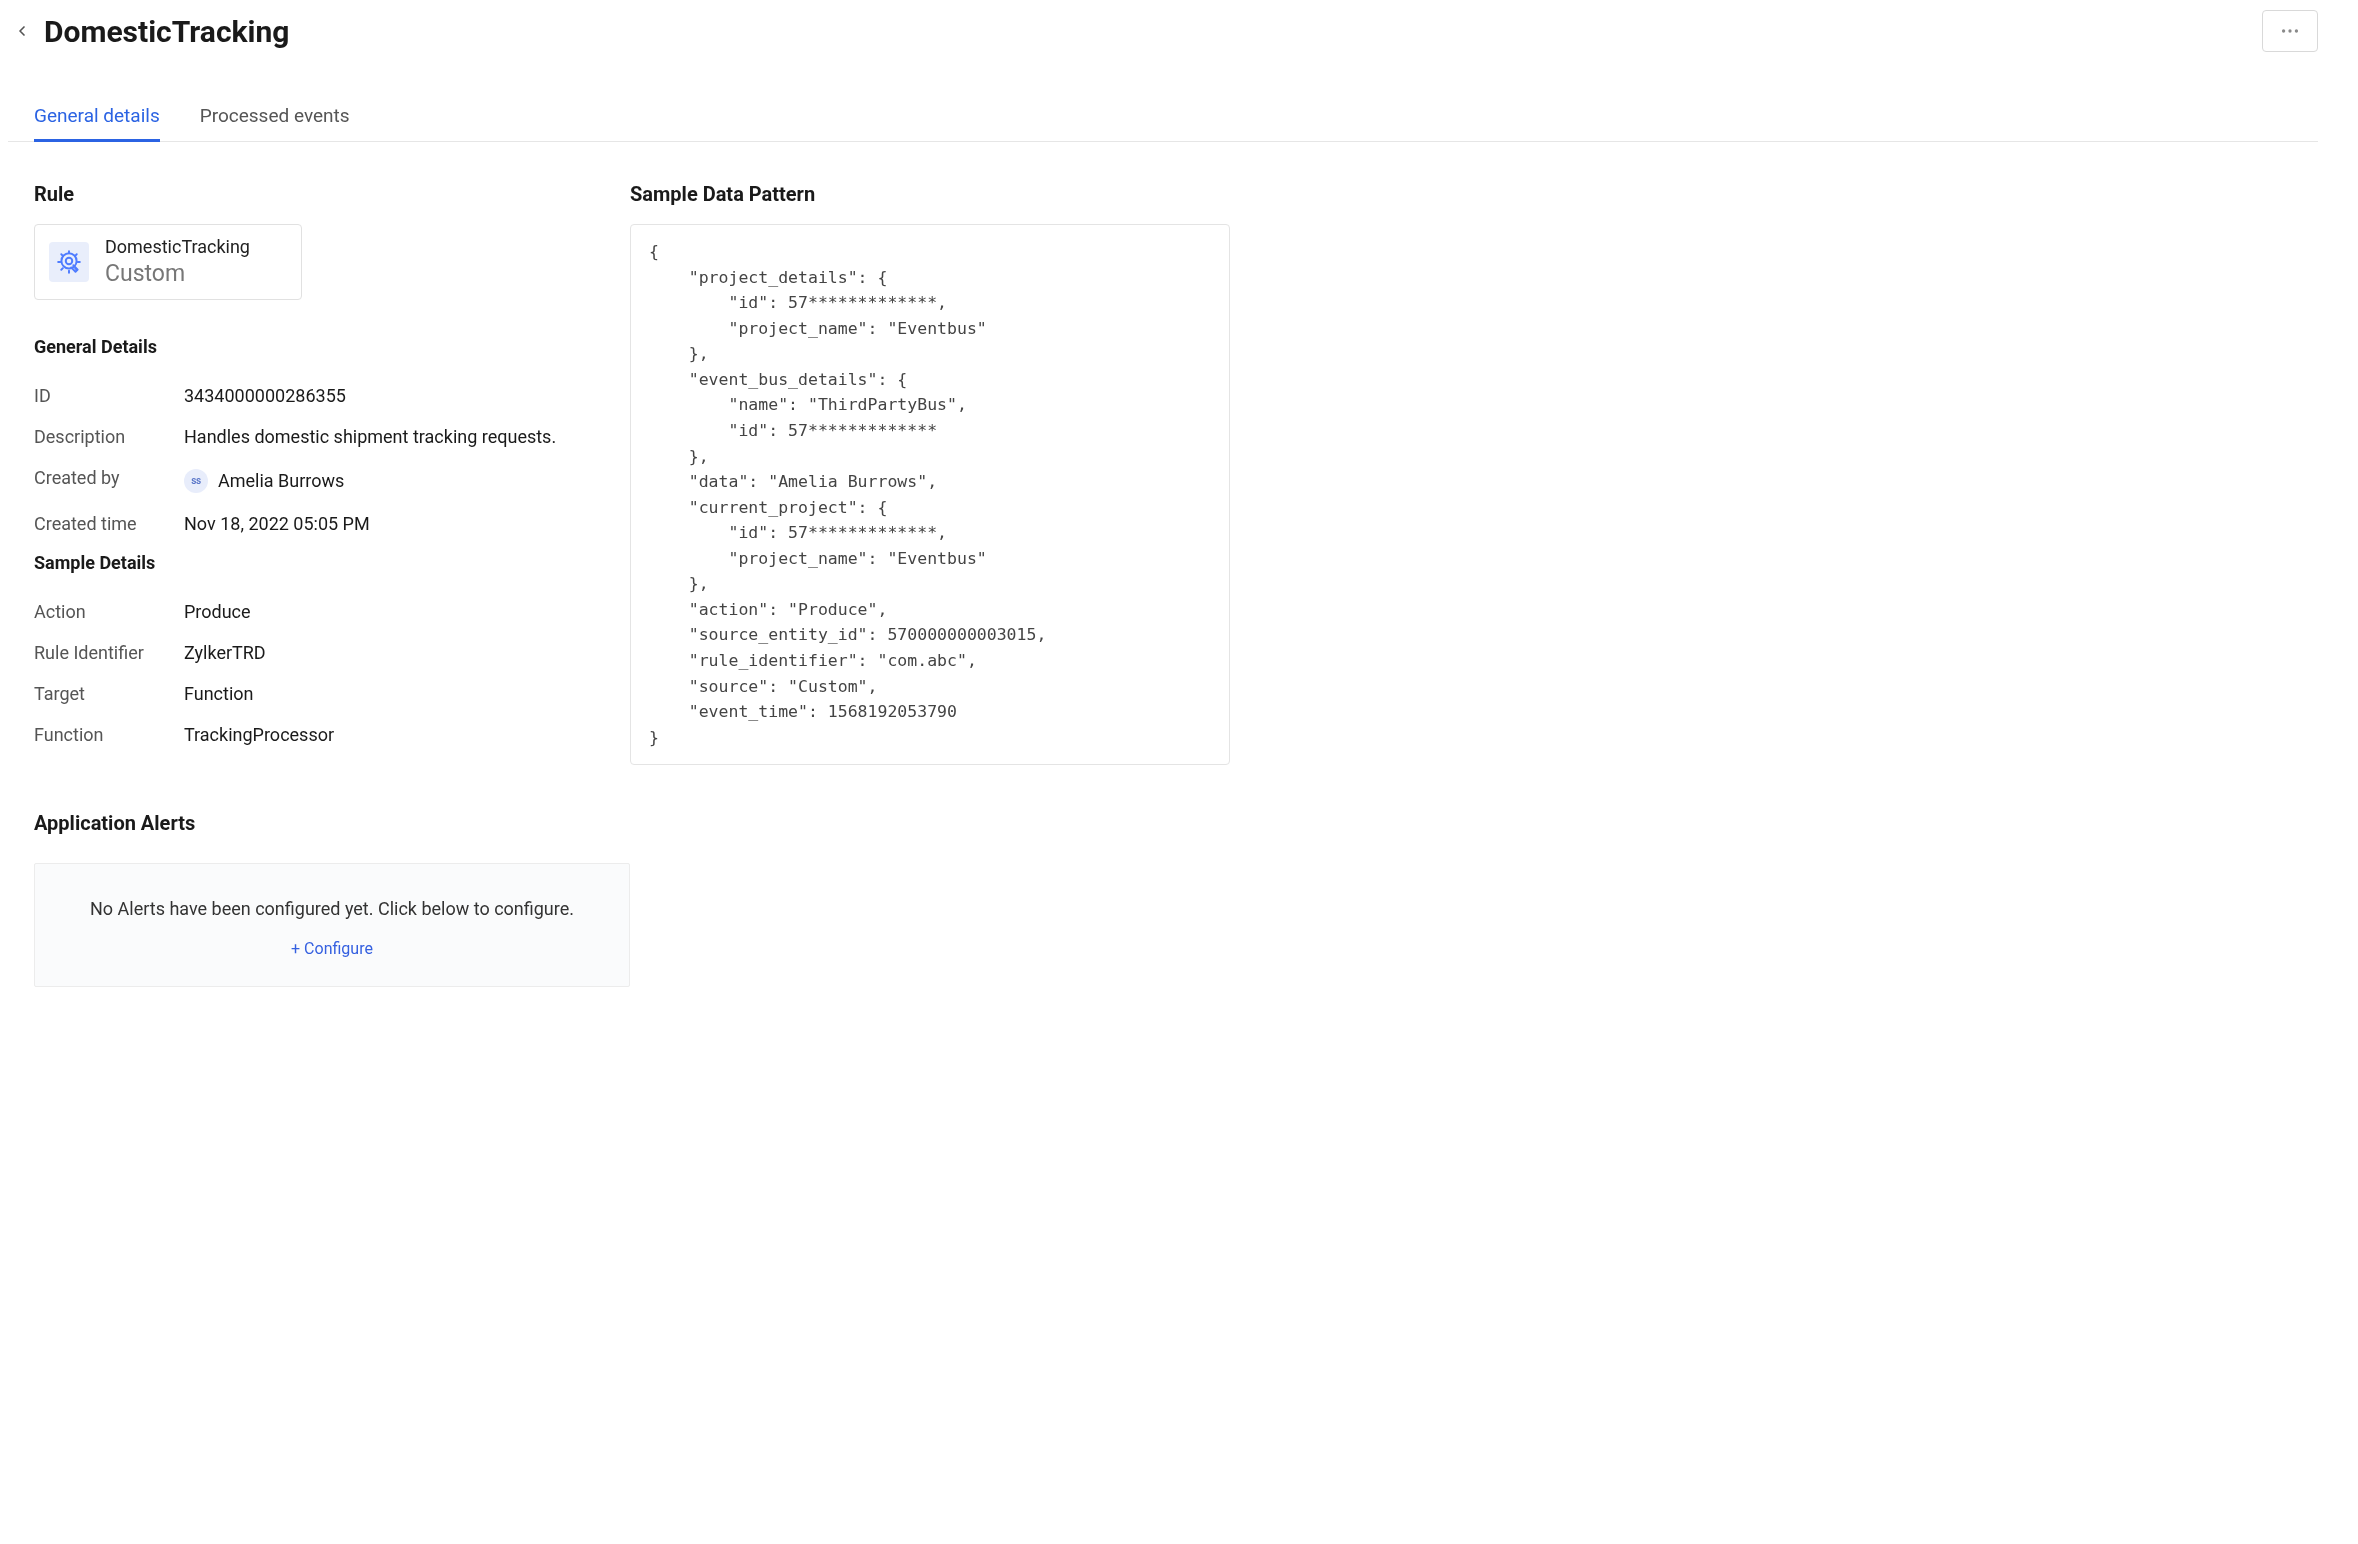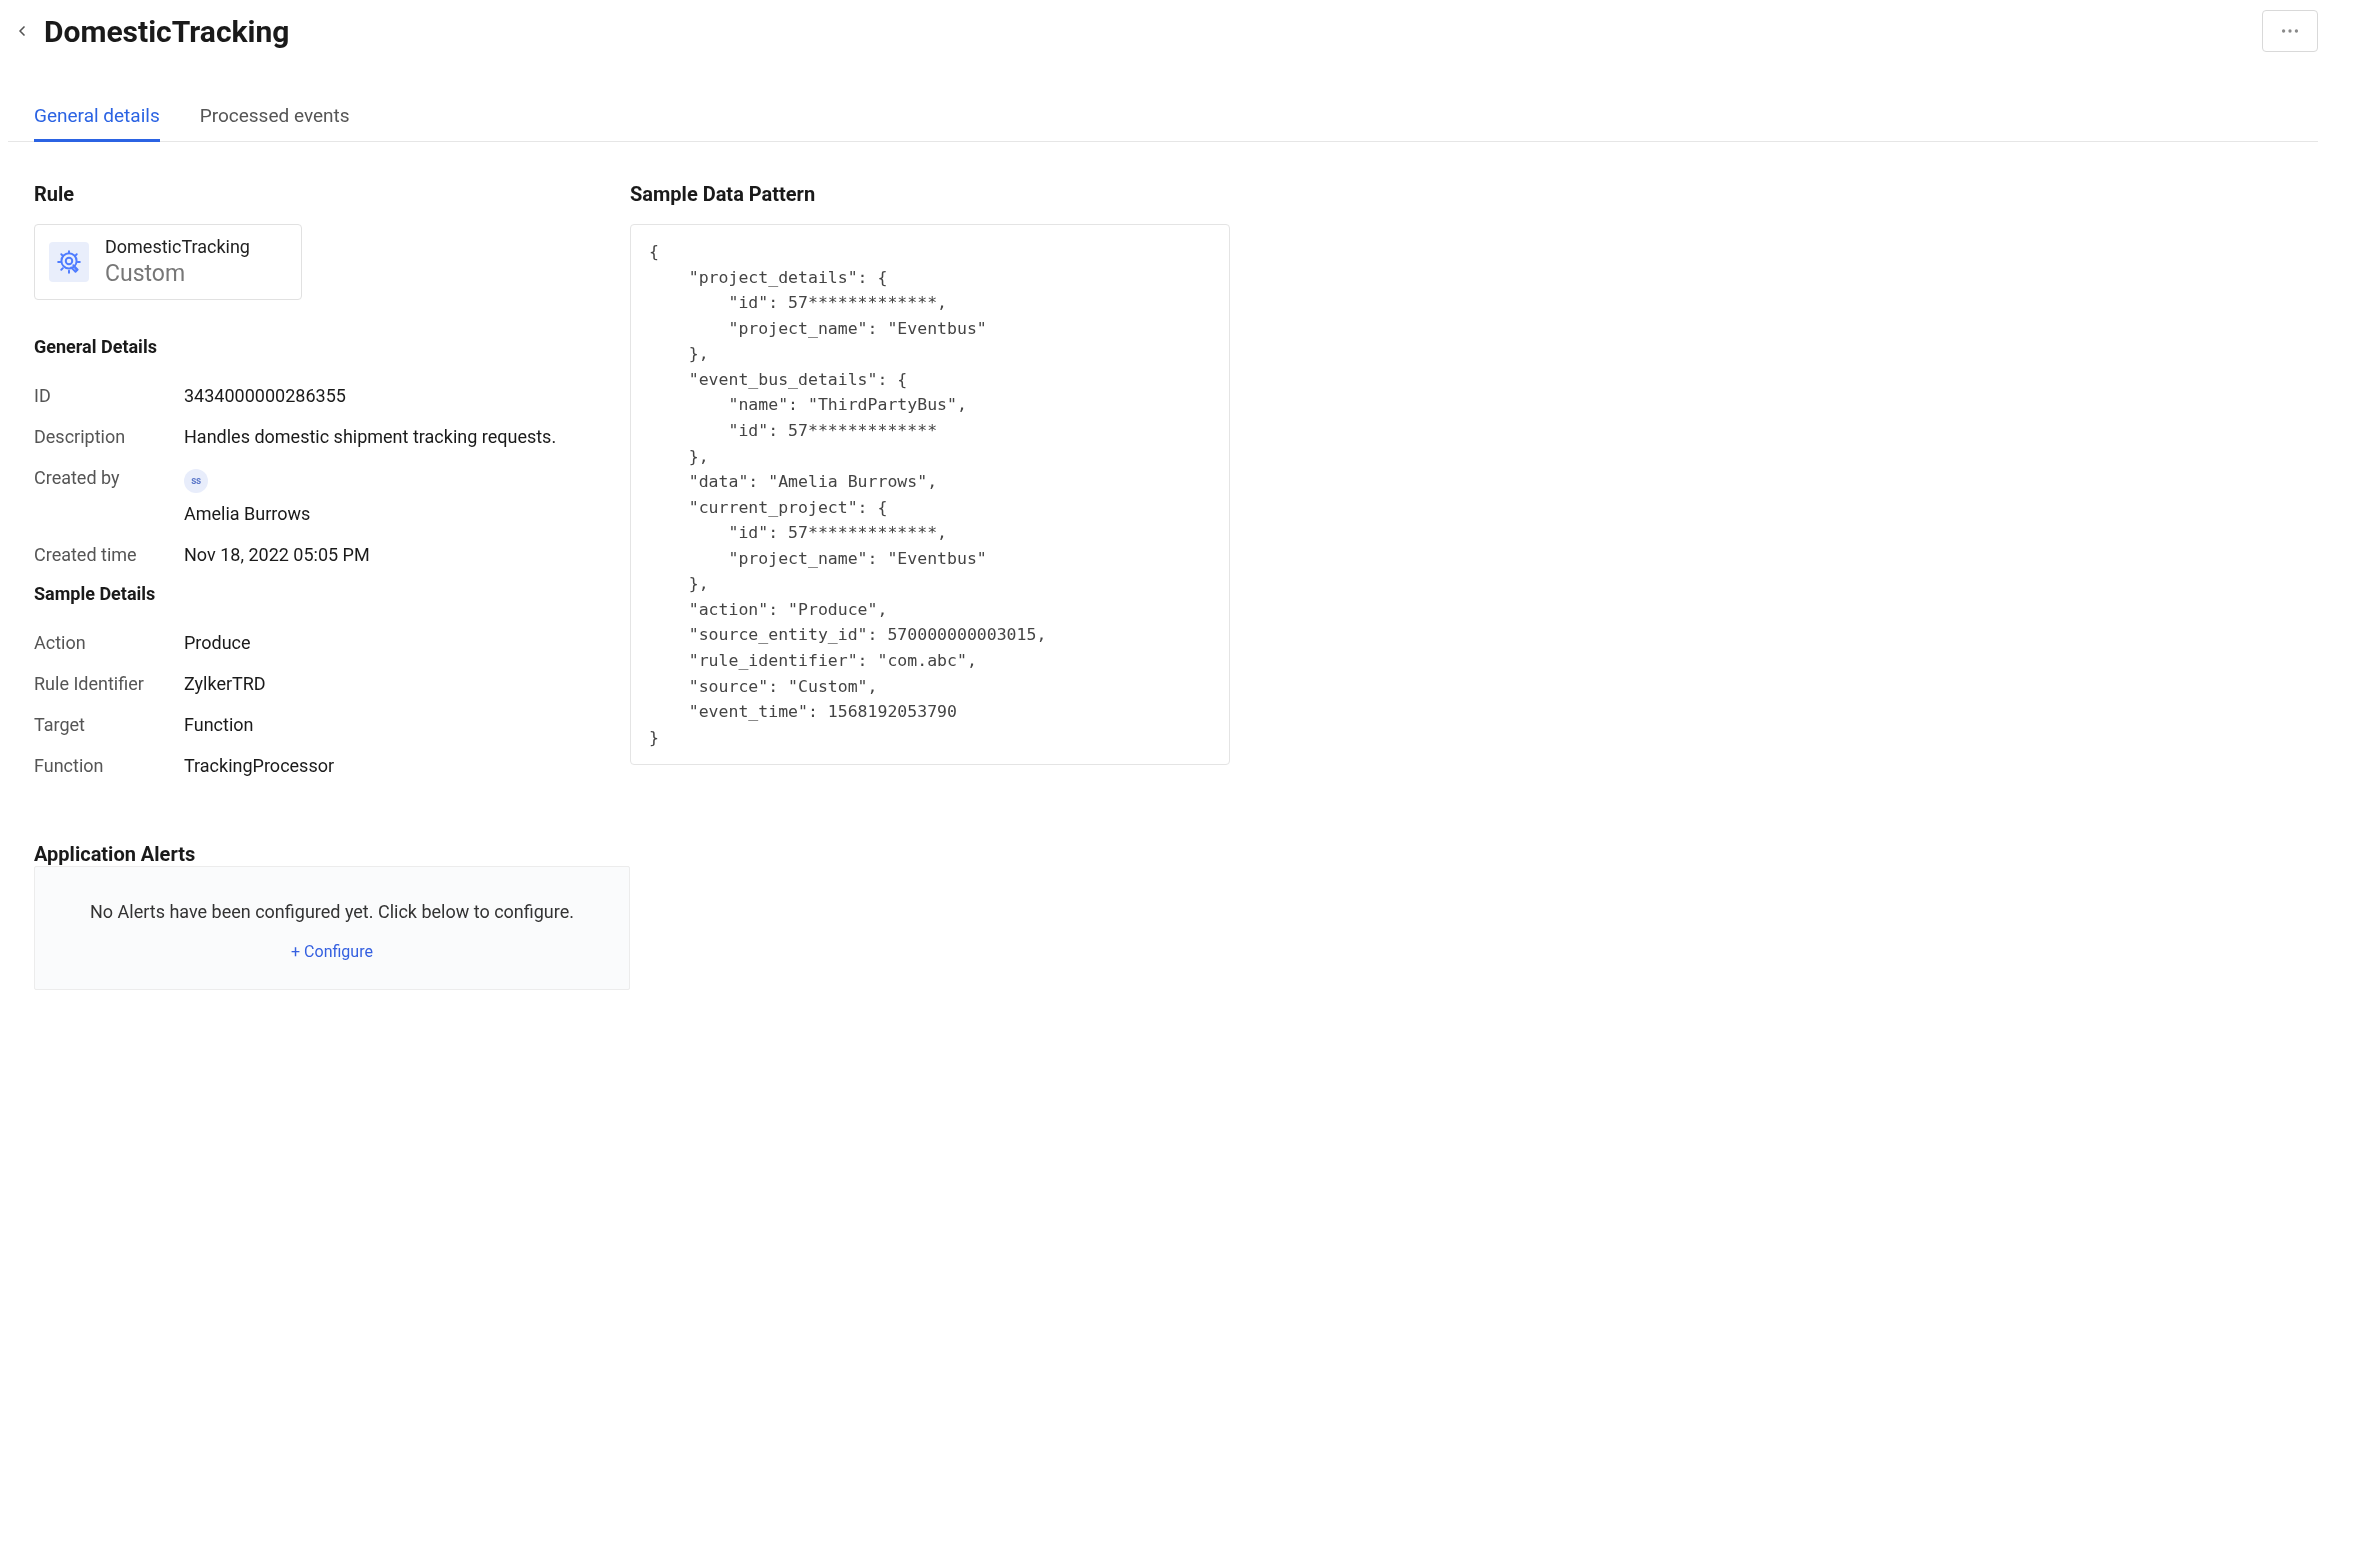--- a/index.html
+++ b/index.html
@@ -122,22 +122,22 @@
     font-size: 18px;
     color: #1a1a1a;
   }
   .kv .k {
     width: 150px;
     color: #555;
   }
   .kv .v { flex: 1; }
   .avatar {
     display: inline-flex;
+    align-items: center;
     gap: 10px;
-    flex-direction: column;
   }
   .avatar-badge {
     width: 24px; height: 24px;
     border-radius: 50%;
     background: #e8edfb;
     color: #5b77c9;
     font-size: 10px;
     font-weight: 600;
     display: inline-flex;
     align-items: center;
@@ -157,21 +157,21 @@
     line-height: 1.55;
     color: #444;
     white-space: pre;
     width: 600px;
   }
 
   .alerts-title {
     font-size: 20px;
     font-weight: 700;
     margin-top: 56px;
-    margin-bottom: 0;
+    margin-bottom: 28px;
   }
   .alerts-box {
     border: 1px solid #ececec;
     background: #fafbfc;
     border-radius: 2px;
     width: 596px;
     padding: 32px 24px 28px;
     text-align: center;
   }
   .alerts-msg {

